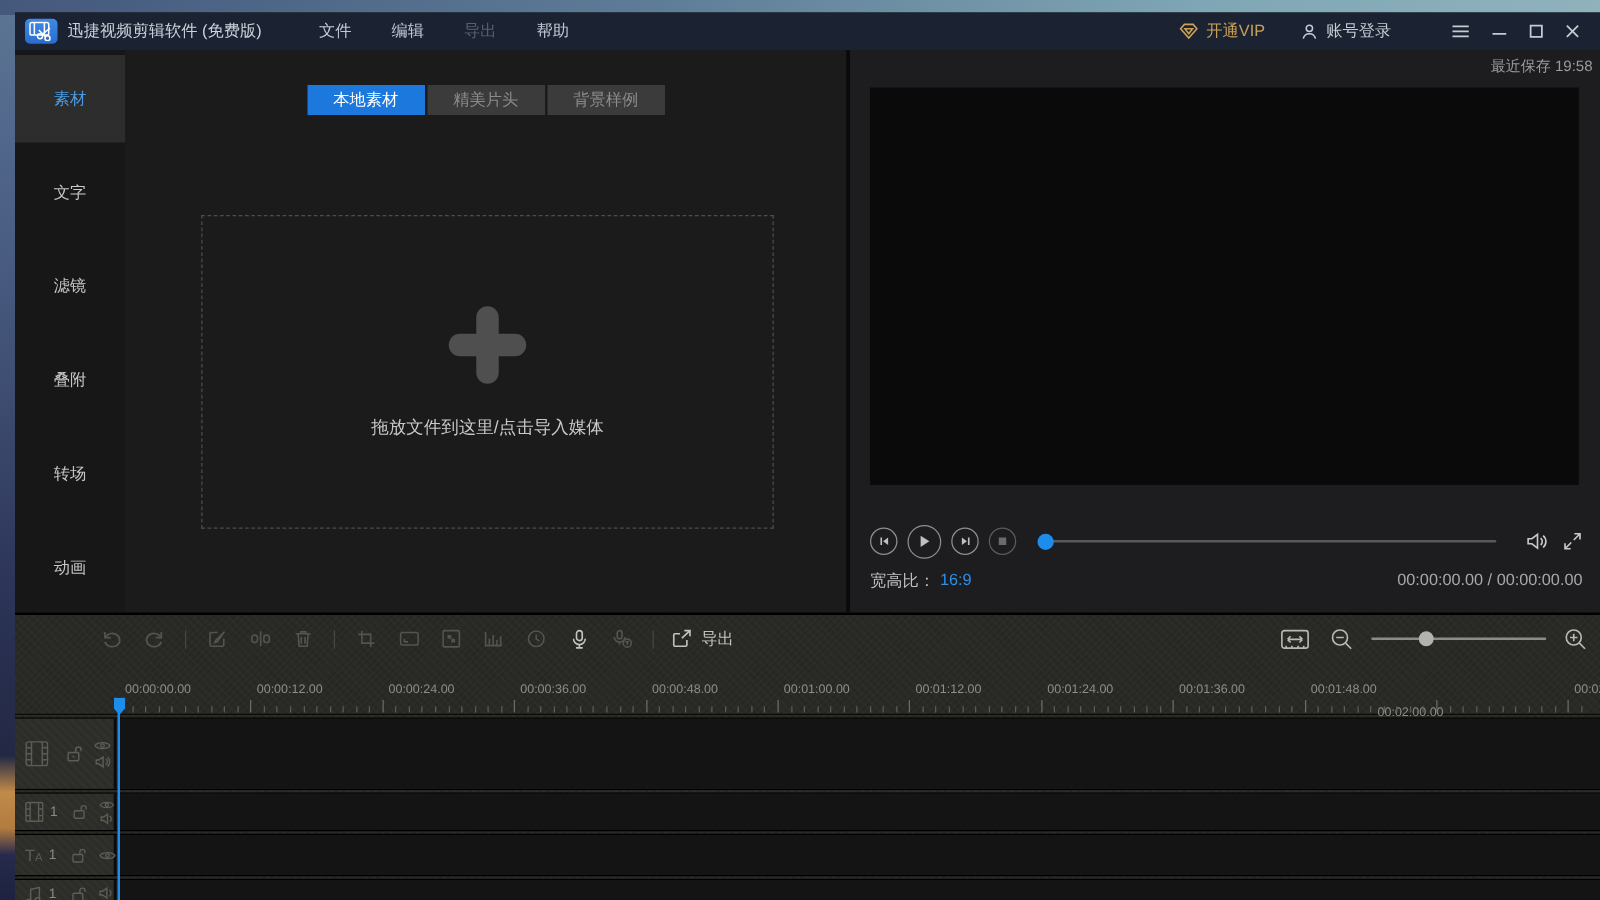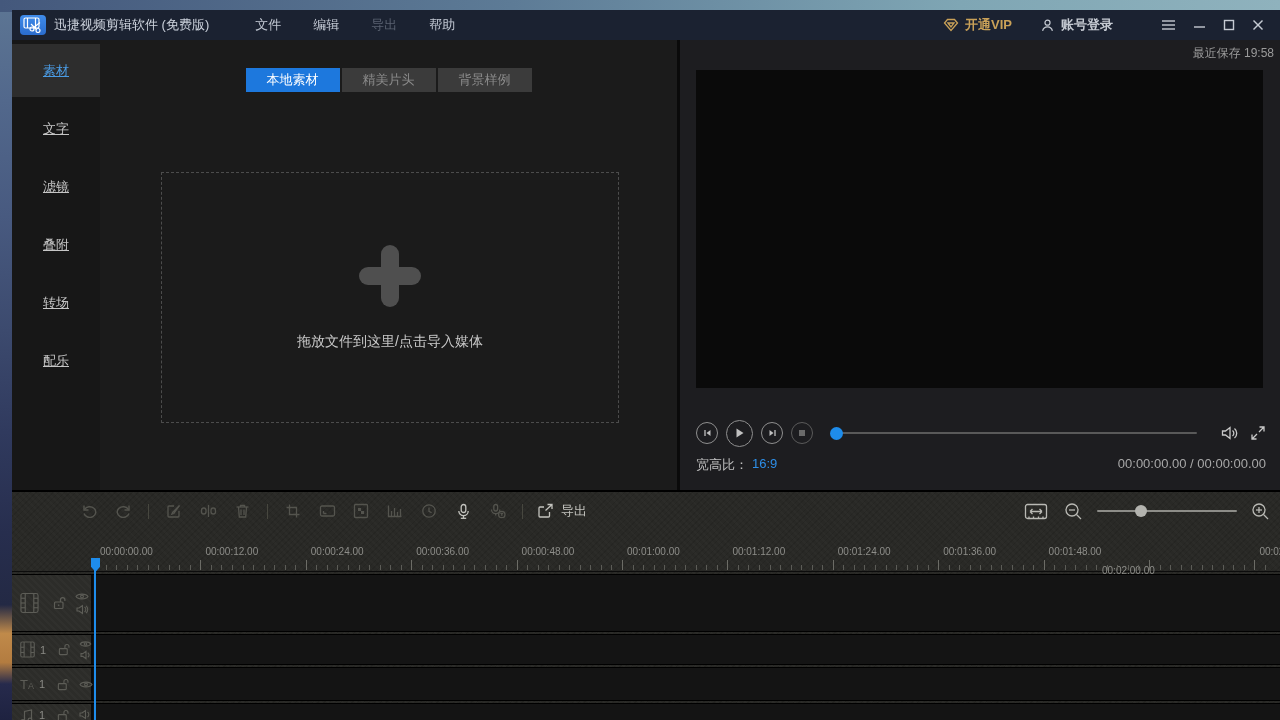--- a/index.html
+++ b/index.html
@@ -15,31 +15,31 @@
   
   .titlebar { height:30px; background:#1b2231; display:flex; align-items:center;
     color:#ccd2dc; font-size:13px; flex:0 0 30px; }
   .logo { width:26px; height:20px; margin-left:8px; border-radius:4px;
     background:linear-gradient(180deg,#3f8bea,#2a6ccd); position:relative; flex:0 0 26px; }
   .logo svg { position:absolute; left:3px; top:2px; }
   .app-title { margin-left:8px; white-space:nowrap; }
   .menus { display:flex; margin-left:30px; }
   .menu-item { padding:5px 16px; cursor:default; color:#c3c9d4; }
   .menu-item.disabled { color:#596170; }
-  .tb-right { margin-left:auto; display:flex; align-items:center;font-weight:bold; }
+  .tb-right { margin-left:auto; display:flex; align-items:center; }
   .vip { display:flex; align-items:center; gap:6px; color:#c9a158; margin-right:28px; }
   .login { display:flex; align-items:center; gap:6px; color:#c6cbd3; margin-right:48px; }
   .winctrls { display:flex; align-items:center; gap:17px; padding-right:16px; color:#c6cbd3; }
   .winctrls span { display:inline-flex; }
 
   
   .main { display:flex; height:450px; flex:0 0 450px; }
   .sidebar { width:88px; background:#171717; padding-top:4px; flex:0 0 88px; }
-  .side-item { height:53px; margin-bottom:5px; display:flex; align-items:center;
-    justify-content:center; font-size:13px; color:#c6c6c6; cursor:default;text-decoration:underline; }
+  .side-item { height:70px; margin-bottom:5px; display:flex; align-items:center;
+    justify-content:center; font-size:13px; color:#c6c6c6; cursor:default; }
   .side-item.active { background:#2d2d2d; color:#4a9be4; }
 
   .media-panel { width:580px; flex:0 0 580px; background:#1b1b1b;
     border-right:3px solid #0a0a0a; position:relative; padding-top:28px; }
   .tabs { display:flex; gap:2px; justify-content:center; }
   .tab { width:94px; height:24px; background:#3b3b3b; color:#8b8b8b; font-size:13px;
     display:flex; align-items:center; justify-content:center; cursor:default; }
   .tab.active { background:#1d78dd; color:#fff; }
   .import-row { display:flex; align-items:center; margin:12px 18px 0 20px; height:28px; }
   .tool-btn { display:flex; align-items:center; gap:8px; color:#cfcfcf; font-size:13px; margin-right:46px; }
@@ -195,20 +195,21 @@
     </div>
   </header>
 
   <div class="main">
     <aside class="sidebar">
           <div class="side-item active">素材</div>
           <div class="side-item">文字</div>
           <div class="side-item">滤镜</div>
           <div class="side-item">叠附</div>
           <div class="side-item">转场</div>
+          <div class="side-item">动画</div>
           <div class="side-item">配乐</div>
         </aside>
 
     <section class="media-panel">
       <div class="tabs">
             <div class="tab active">本地素材</div>
             <div class="tab">精美片头</div>
             <div class="tab">背景样例</div>
           </div>
       <div class="dropzone">

